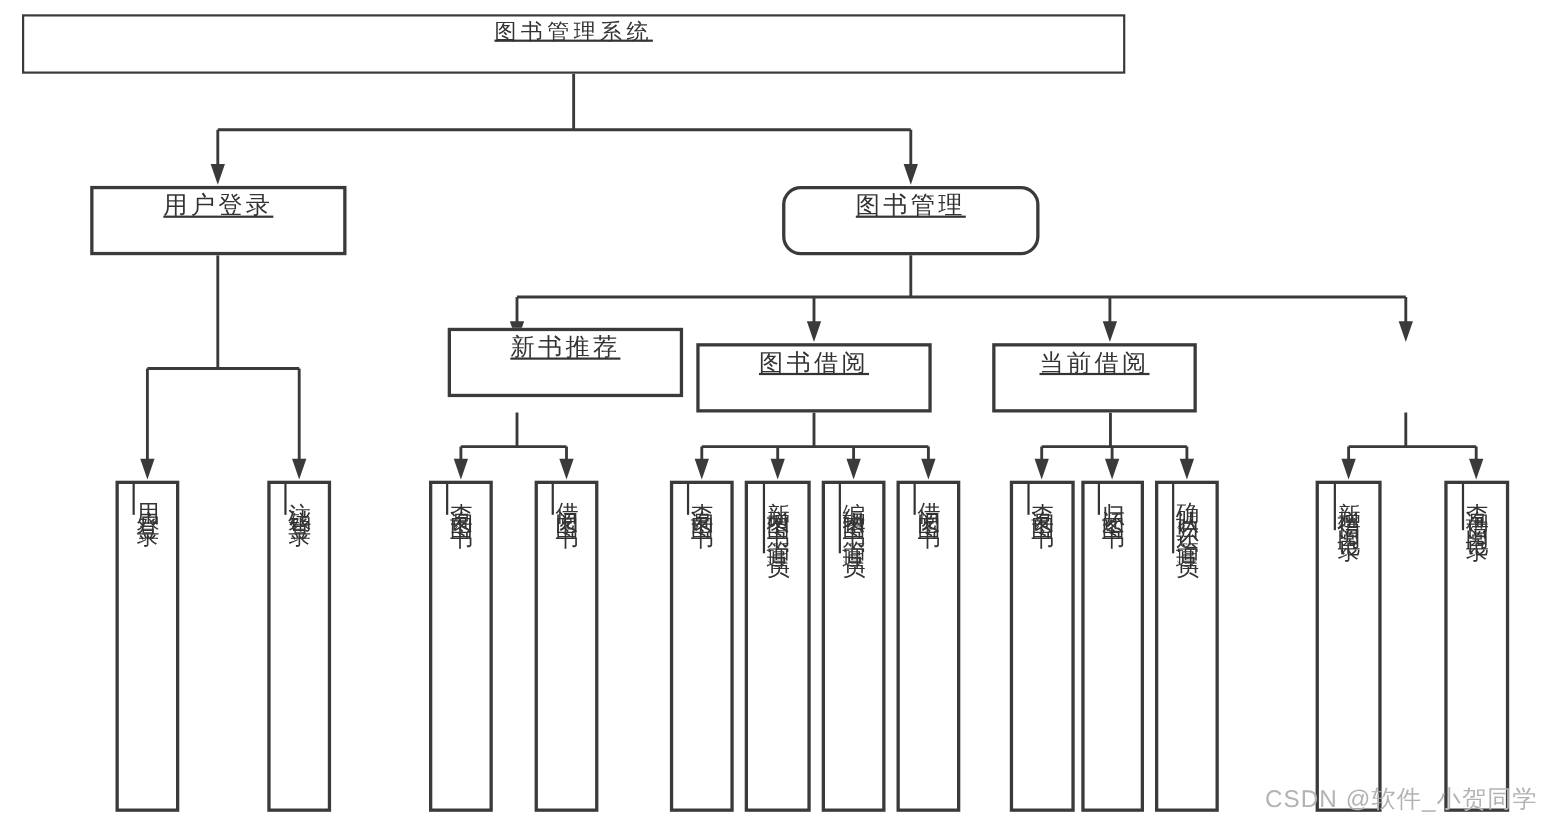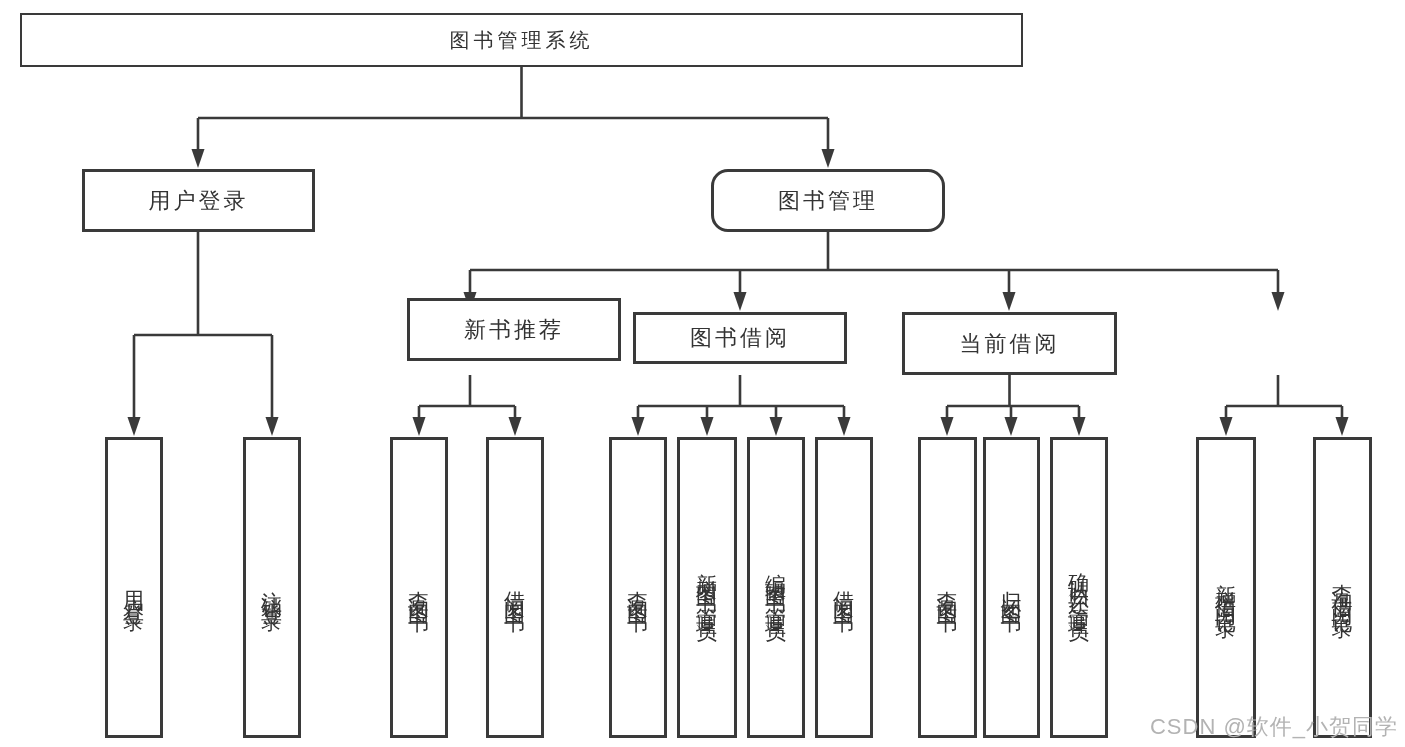--- a/index.html
+++ b/index.html
@@ -12,21 +12,21 @@
   .canvas{
     position:relative;width:1405px;height:747px;background:var(--bg);
     font-family:"Liberation Sans","DejaVu Sans",sans-serif;color:var(--text);
     overflow:hidden;
   }
   svg.connectors{position:absolute;left:0;top:0;width:1405px;height:747px;}
   svg.connectors path{stroke:var(--line);stroke-width:2.6;fill:none;}
   svg.connectors polygon{fill:var(--line);stroke:none;}
   .node{
     position:absolute;background:#fff;border:3px solid var(--line);
-    box-sizing:border-box;display:flex;align-items:center;justify-content:center;
+    box-sizing:border-box;display:flex;justify-content:center;text-decoration:underline;
   }
   .node.root{border-width:2px;}
   .node.h span{font-size:22px;letter-spacing:3px;white-space:nowrap;}
   .node.root span{font-size:20px;letter-spacing:4px;}
   .node.v span{
     writing-mode:vertical-rl;text-orientation:mixed;
     font-size:21px;letter-spacing:7px;line-height:1;white-space:nowrap;
   }
   .watermark{
     position:absolute;right:7px;bottom:5px;font-size:22px;color:var(--wm);
@@ -81,24 +81,24 @@
   <div class="node h" style="left:82px;top:169px;width:233px;height:63px;">
     <span>用户登录</span>
   </div>
   <div class="node h" style="left:711px;top:169px;width:234px;height:63px;border-radius:17px;">
     <span>图书管理</span>
   </div>
 
   <div class="node h" style="left:363px;top:298px;width:214px;height:63px;margin-left:44px;">
     <span>新书推荐</span>
   </div>
-  <div class="node h" style="left:633px;top:312px;width:214px;height:52px;">
+  <div class="node h" style="left:633px;top:312px;width:214px;height:63px;">
     <span>图书借阅</span>
   </div>
-  <div class="node h" style="left:902px;top:312px;width:215px;height:63px;">
+  <div class="node h" style="left:902px;top:312px;width:186px;height:63px;">
     <span>当前借阅</span>
   </div>
 
   <div class="node v" style="left:105px;top:437px;width:58px;height:301px;">
     <span>用户登录</span>
   </div>
   <div class="node v" style="left:243px;top:437px;width:58px;height:301px;">
     <span>注销登录</span>
   </div>
 

